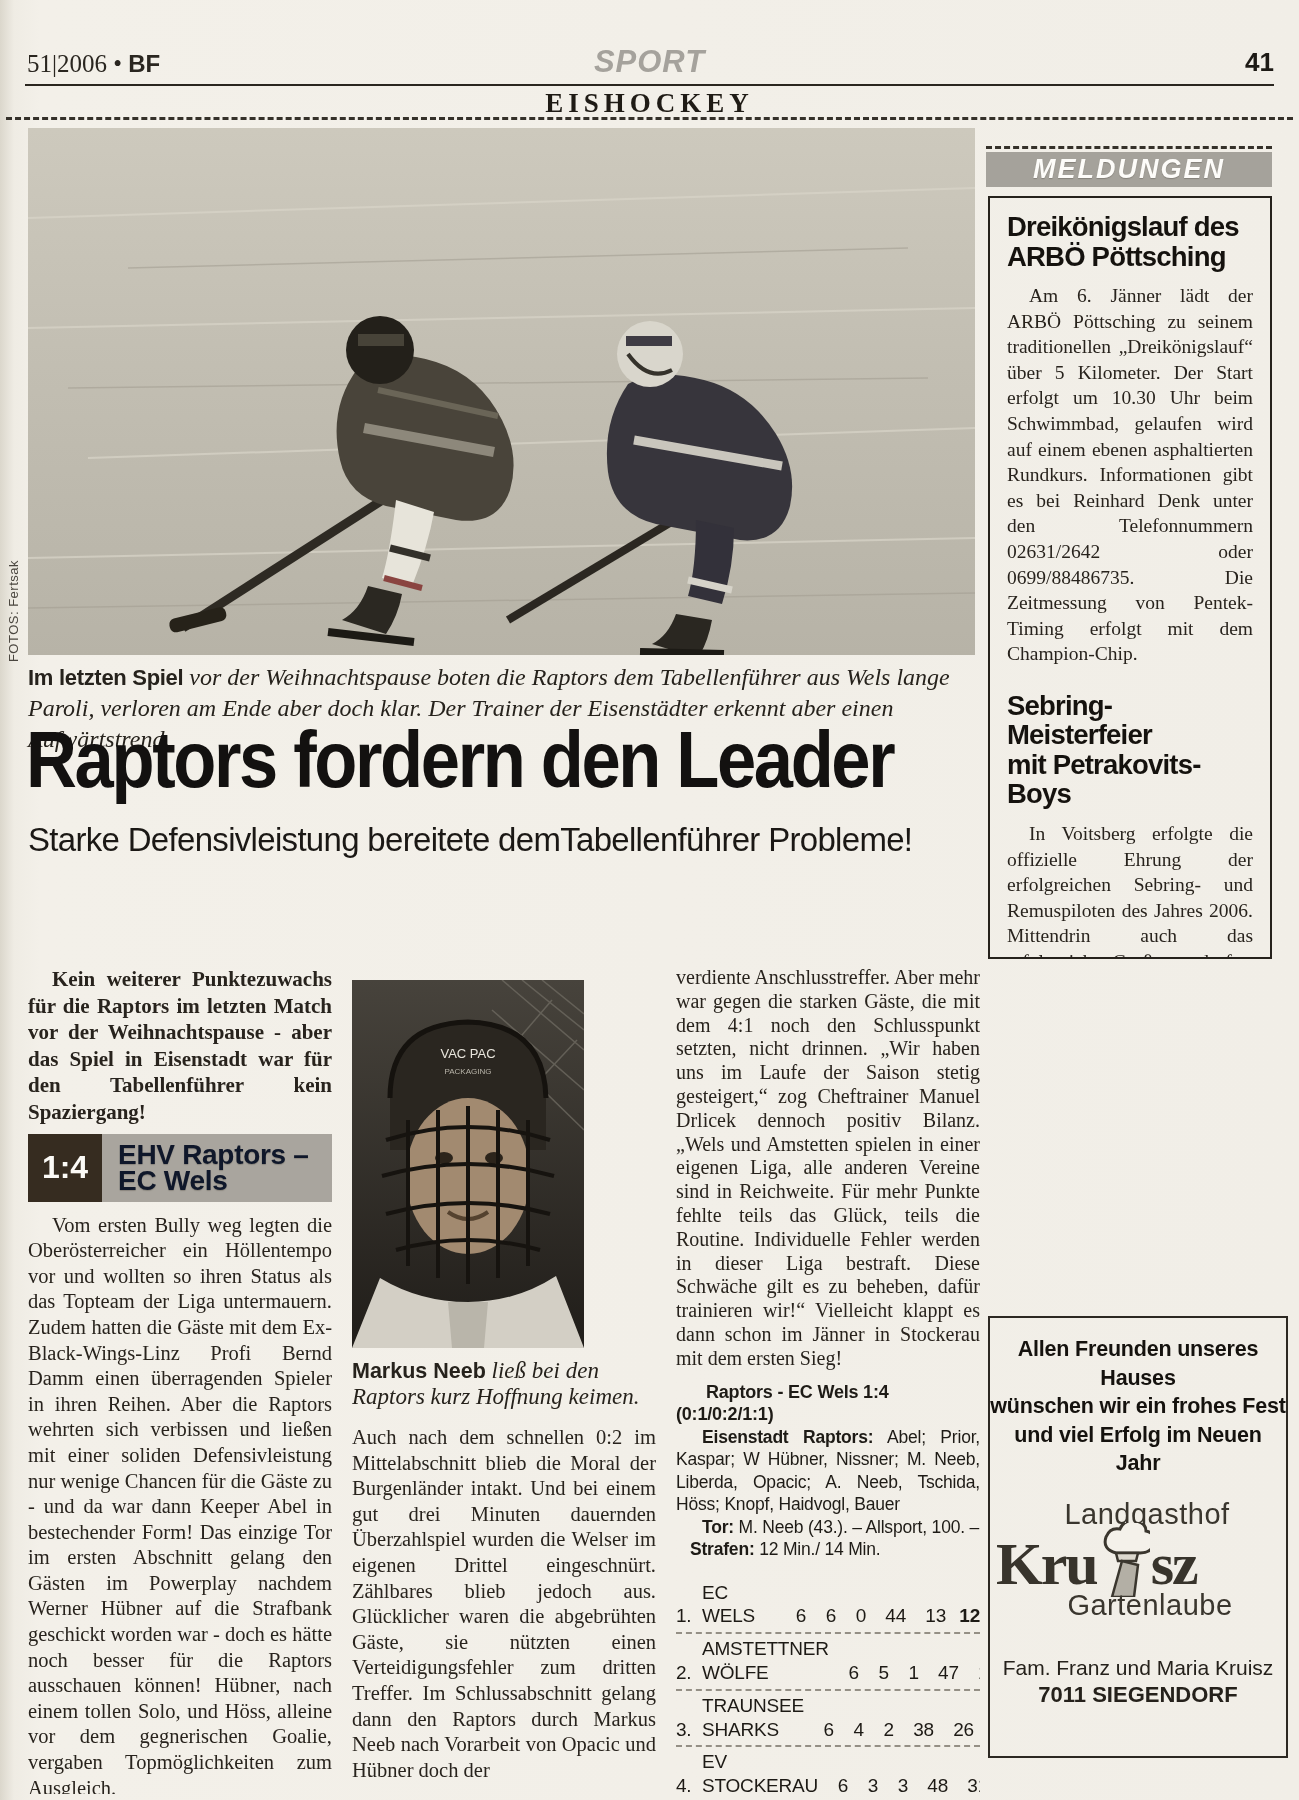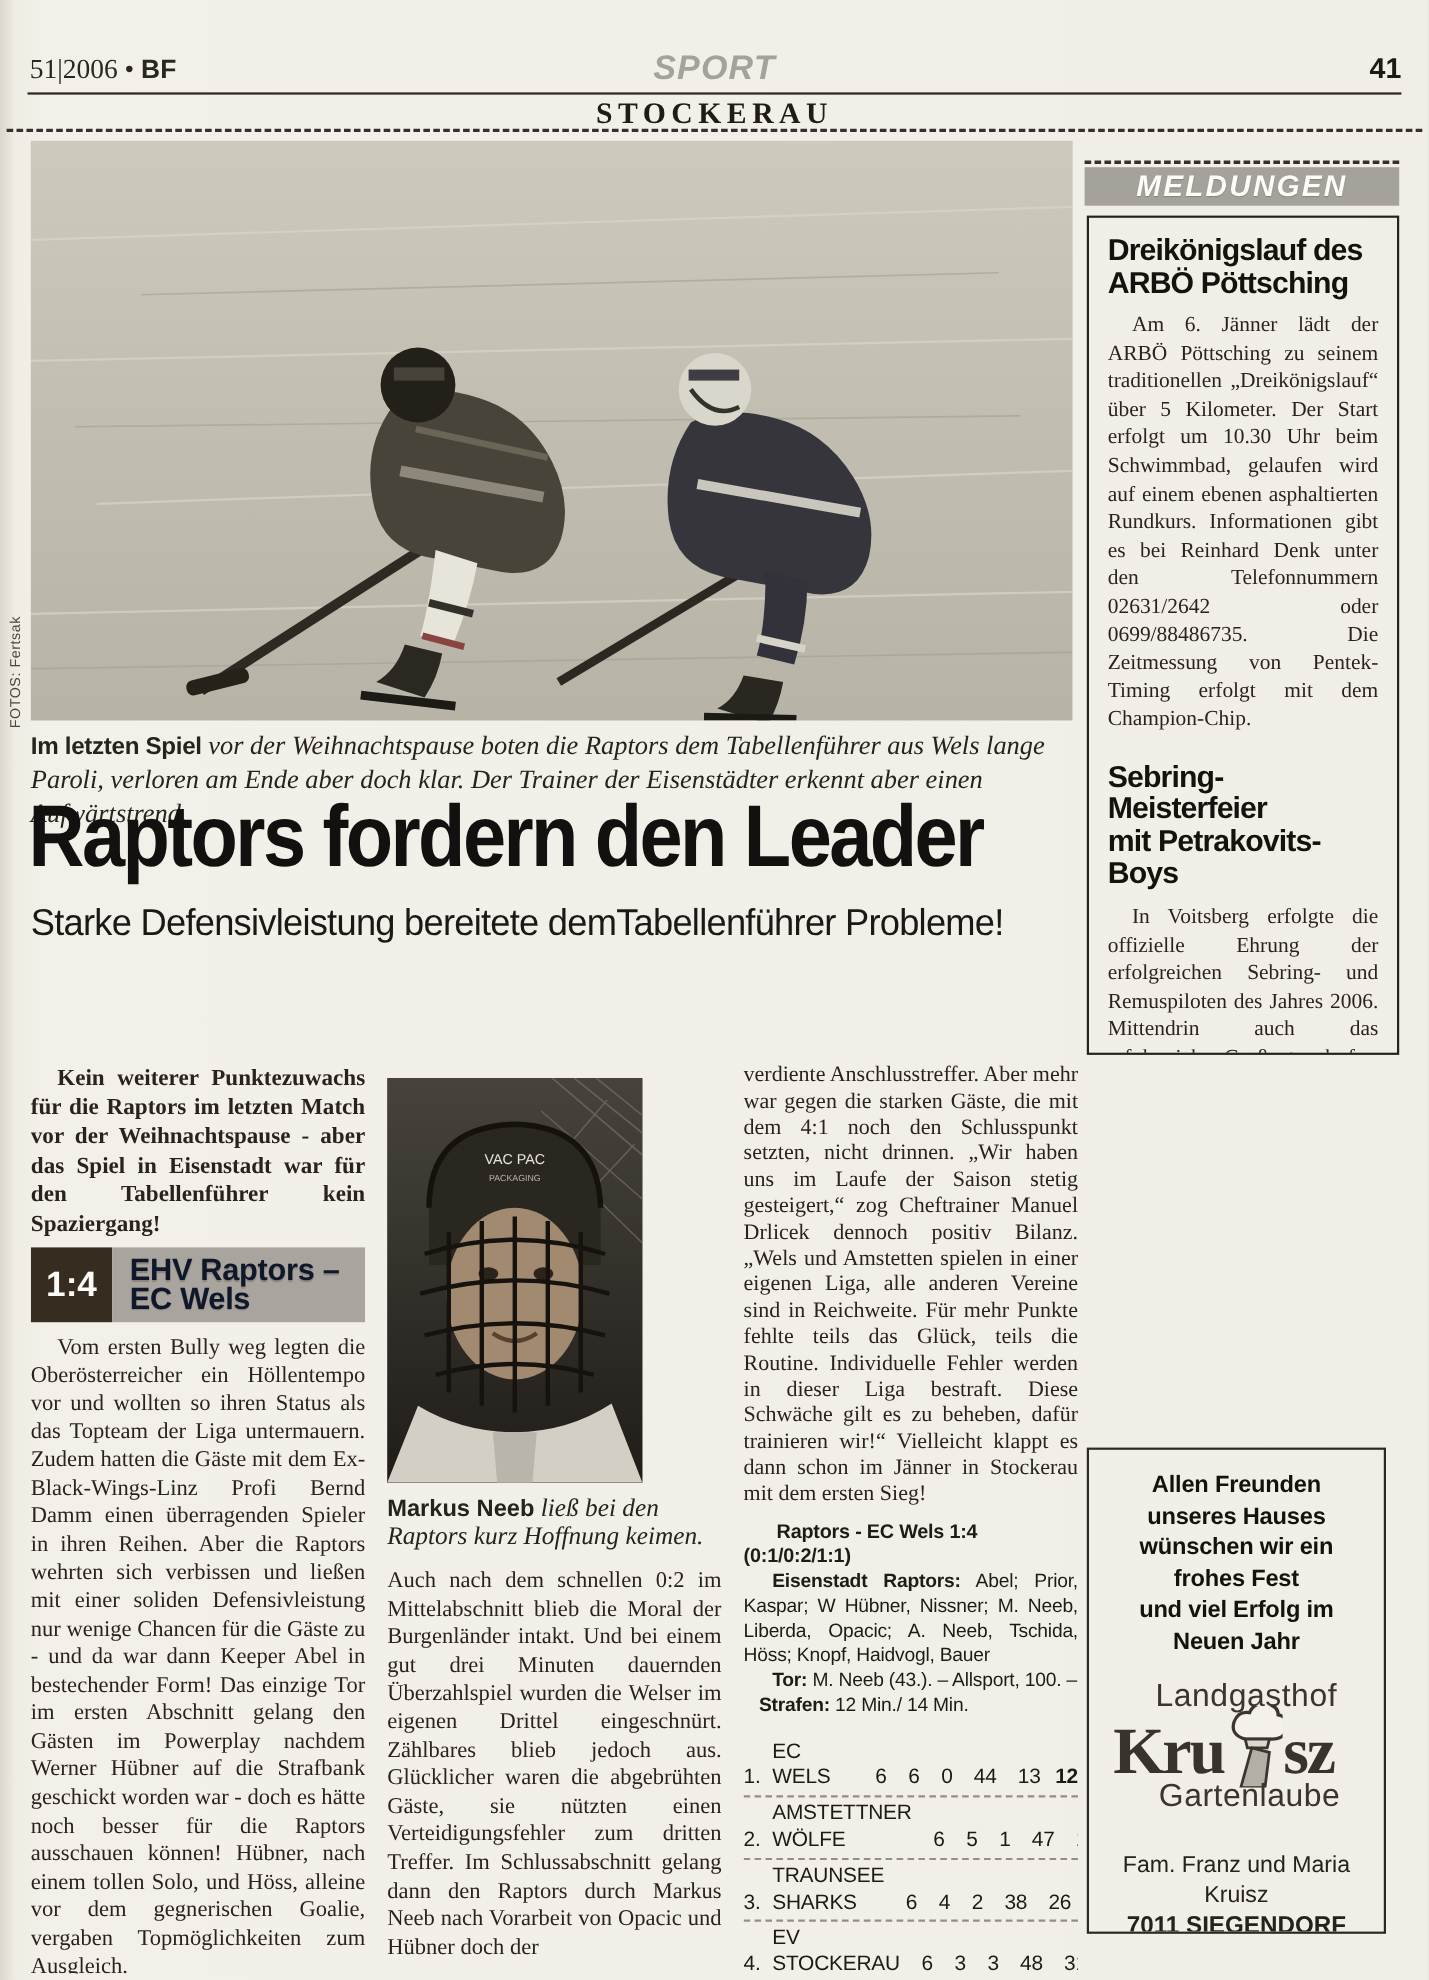--- a/index.html
+++ b/index.html
@@ -86,22 +86,22 @@
     font-family:"Liberation Sans",sans-serif; font-style:italic; font-weight:bold;
     font-size:27px; letter-spacing:2px; text-shadow:0 1px 1px #85817a; }
   .news-box { position:absolute; top:196px; left:988px; width:284px; height:763px;
     border:2px solid #26221c; padding:14px 17px 10px 17px; overflow:hidden; }
   .news-title { font-family:"Liberation Sans",sans-serif; font-weight:bold; font-size:27.5px;
     line-height:29.5px; letter-spacing:-.8px; color:#15120e; }
   .news-title.second { margin-top:24px; }
   .news-body { margin-top:12px; font-size:19.5px; line-height:25.6px; text-align:justify;
     text-indent:22px; color:#28231d; }
 
-  .ad-box { position:absolute; top:1316px; left:988px; width:272px; height:442px;
-    border:2px solid #2c2822; padding:17px 16px; text-align:center; overflow:hidden; }
+  .ad-box { position:absolute; top:1316px; left:988px; width:300px; height:442px;
+    border:2px solid #2c2822; padding:17px 0; text-align:center; overflow:hidden; }
   .ad-greeting { font-family:"Liberation Sans",sans-serif; font-weight:bold; font-size:21.5px;
     line-height:28.5px; color:#15120e; letter-spacing:-.2px; }
   .ad-logo { position:relative; margin-top:20px; height:146px; text-align:center; }
   .logo-top { margin-left:18px; font-family:"Liberation Sans",sans-serif; font-size:29px;
     color:#3a362e; letter-spacing:.5px; }
   .logo-main { display:flex; align-items:flex-end; margin-left:6px; margin-top:-8px;
     font-family:"Liberation Serif",serif; font-weight:bold; font-size:60px; line-height:58px;
     color:#38342c; letter-spacing:-2px; }
   .chef { margin:0 1px -4px 1px; }
   .logo-bottom { margin-left:24px; margin-top:-4px; font-family:"Liberation Sans",sans-serif;
@@ -118,21 +118,21 @@
   <div class="masthead">
     <div class="issue">
       <span>51|2006</span>
       <span>•</span>
       <span class="brand">BF</span>
     </div>
     <div class="section-name">SPORT</div>
     <div class="page-num">41</div>
   </div>
   <div class="head-rule"></div>
-  <div class="rubric">STOCKERAU</div>
+  <div class="rubric">EISHOCKEY</div>
   <div class="dash-rule"></div>
 
   <div class="main-photo">
     <svg width="947" height="527" viewBox="0 0 947 527">
       <defs>
         <linearGradient id="ice" x1="0" y1="0" x2="0" y2="1">
           <stop offset="0" stop-color="#cdc9bd"></stop>
             <stop offset=".45" stop-color="#c2beb2"></stop>
           <stop offset="1" stop-color="#b7b3a7"></stop>
         </linearGradient>

